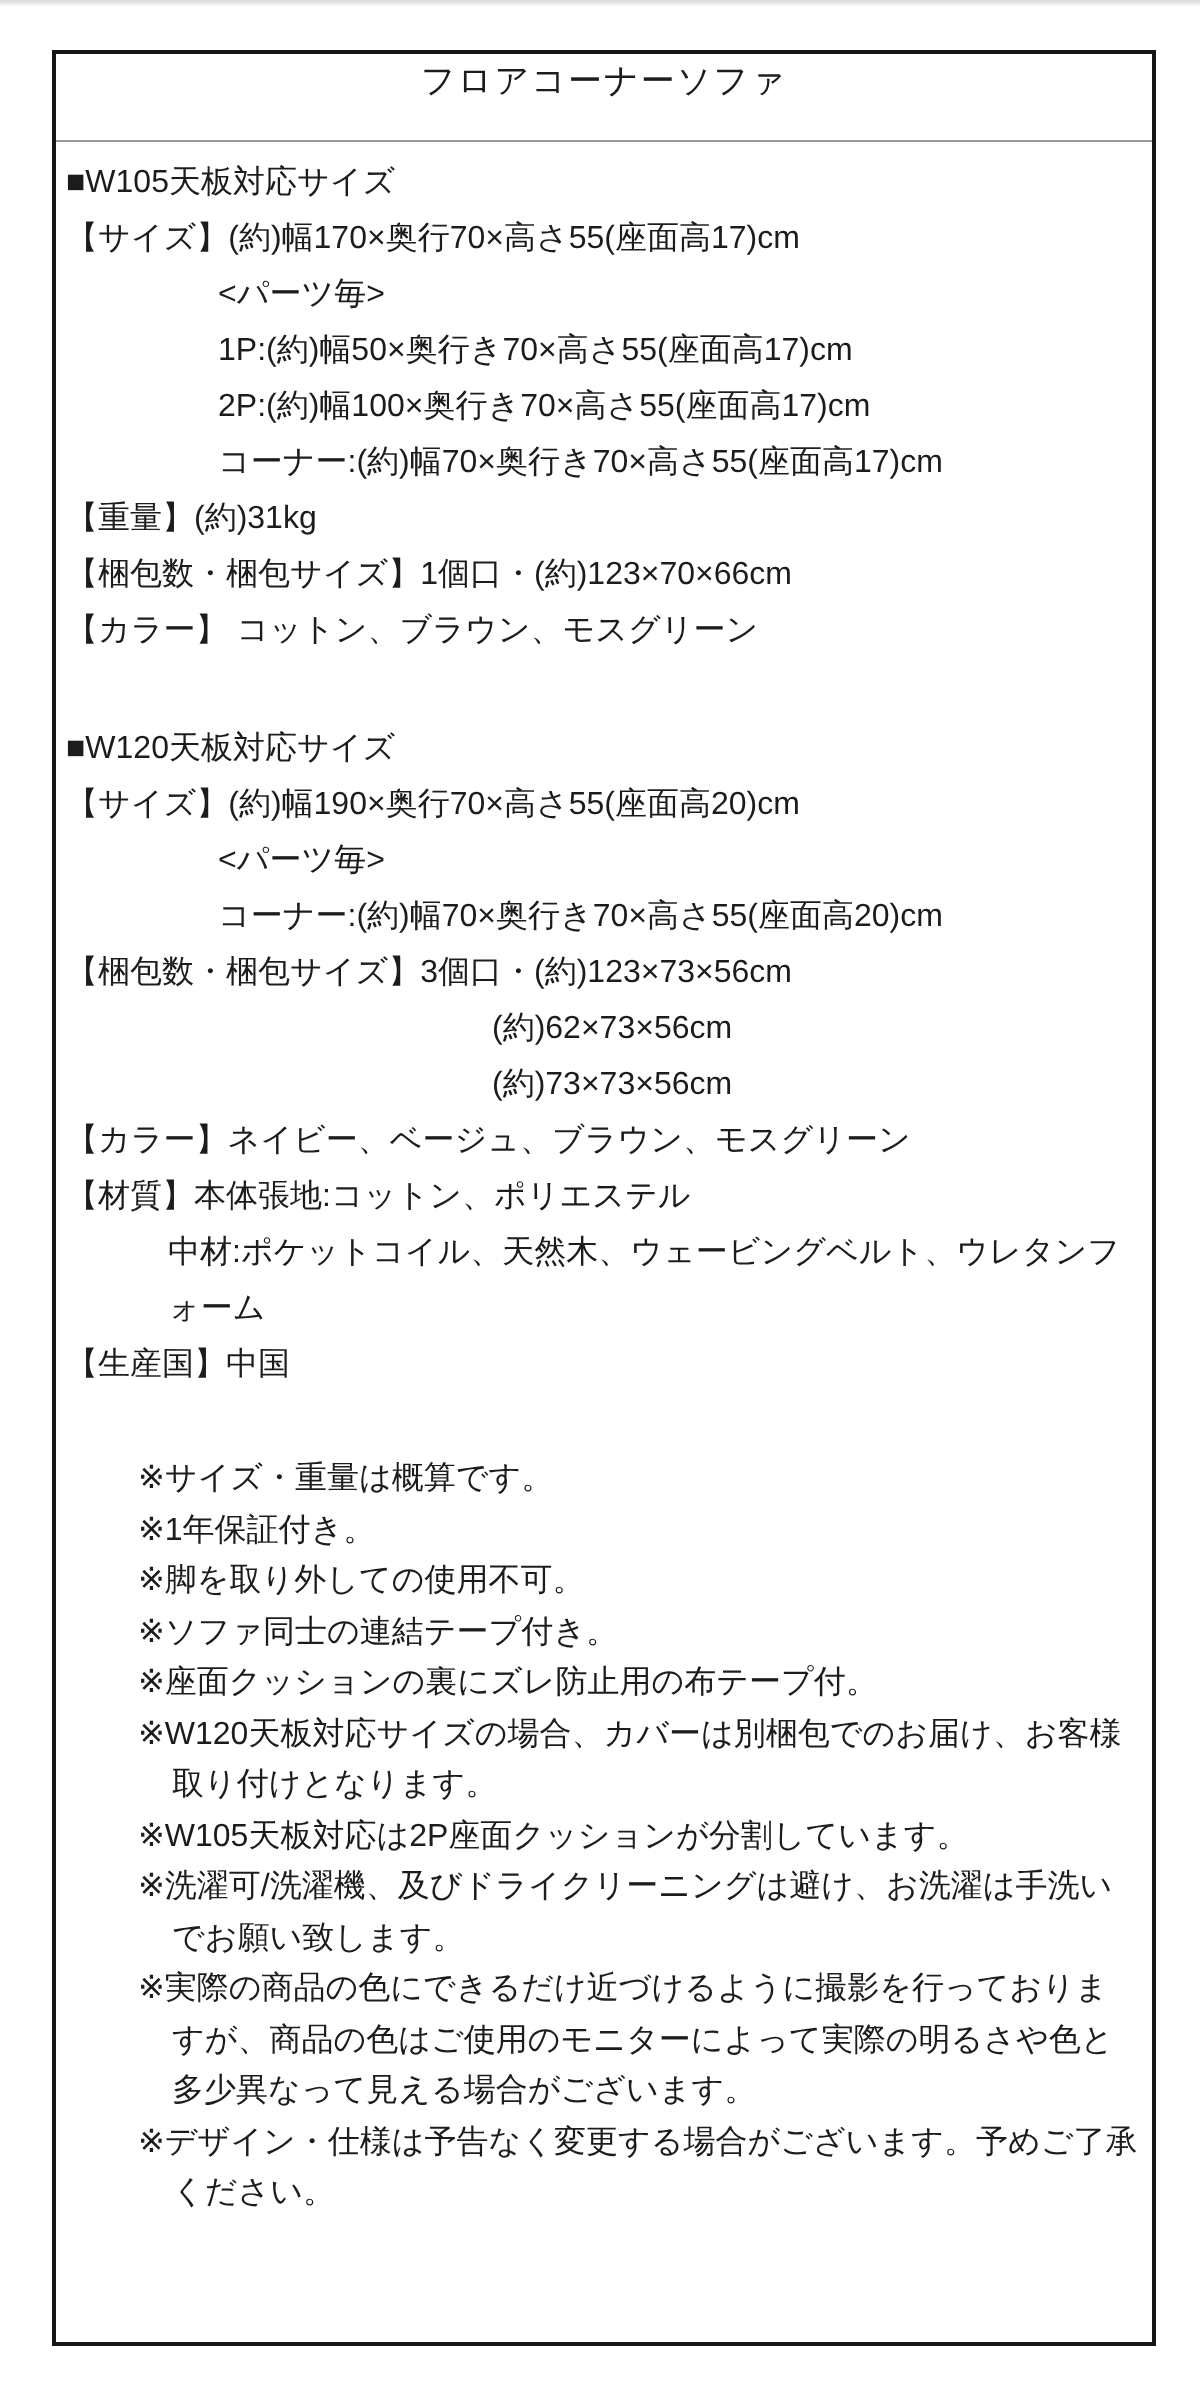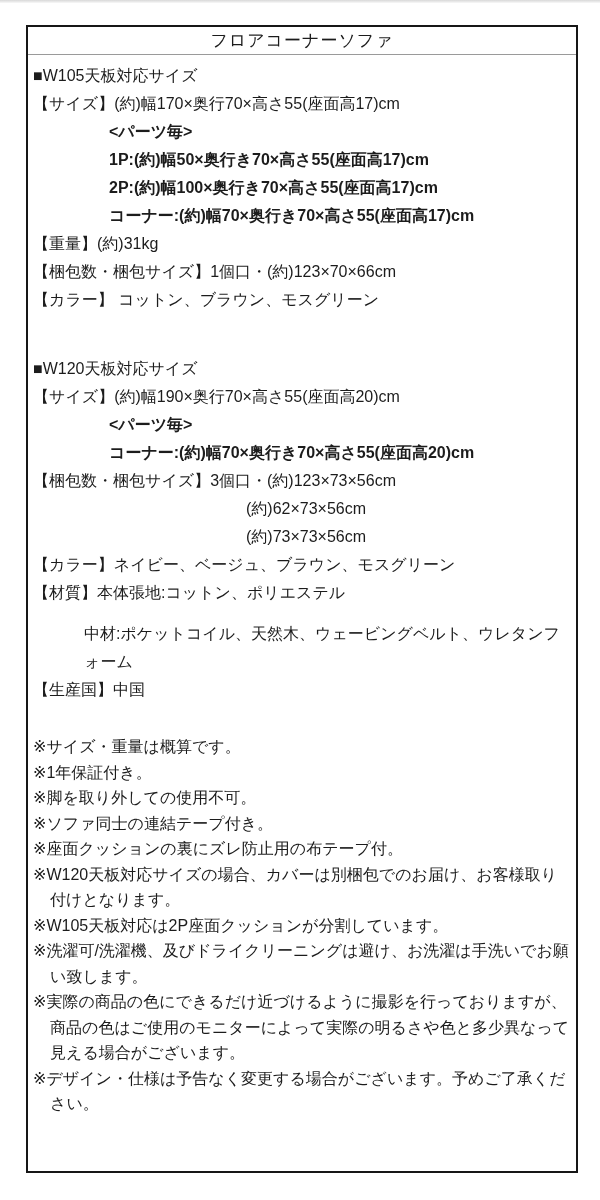--- a/index.html
+++ b/index.html
@@ -32,51 +32,52 @@
     position: absolute;
     top: 25px;
     left: 26px;
     width: 552px;
     min-height: 1148px;
     border: 2px solid #161616;
     background: #ffffff;
   }
 
   .title-bar {
-    height: 28px;
+    height: 44px;
     line-height: 27px;
     text-align: center;
     font-size: 17px;
     letter-spacing: 1px;
     border-bottom: 1px solid #9a9a9a;
   }
 
   .content {
     padding: 7px 6px 10px 5px;
     font-size: 16px;
   }
 
   .line, .heading, .note {
     line-height: 28px;
     white-space: normal;
   }
 
   .heading { }
 
-  .indent-parts { padding-left: 76px; font-weight: bold; }
+  .indent-parts { padding-left: 76px; }
   .indent-pack  { padding-left: 213px; }
-  .indent-mid   { padding-left: 51px; margin-top: 13px; }
+  .indent-mid   { padding-left: 51px; }
 
-  .gap-section { margin-top: 41px; }
+  .gap-section { margin-top: 31px; }
   .gap-notes   { margin-top: 30px; }
 
   .note {
     line-height: 25.5px;
     padding-left: 17px;
     text-indent: -17px;
+    margin-left: 36px;
   }
 </style>
 </head>
 <body>
 
 <div class="page">
 
   <div class="top-strip"></div>
 
   <div class="spec-box">

